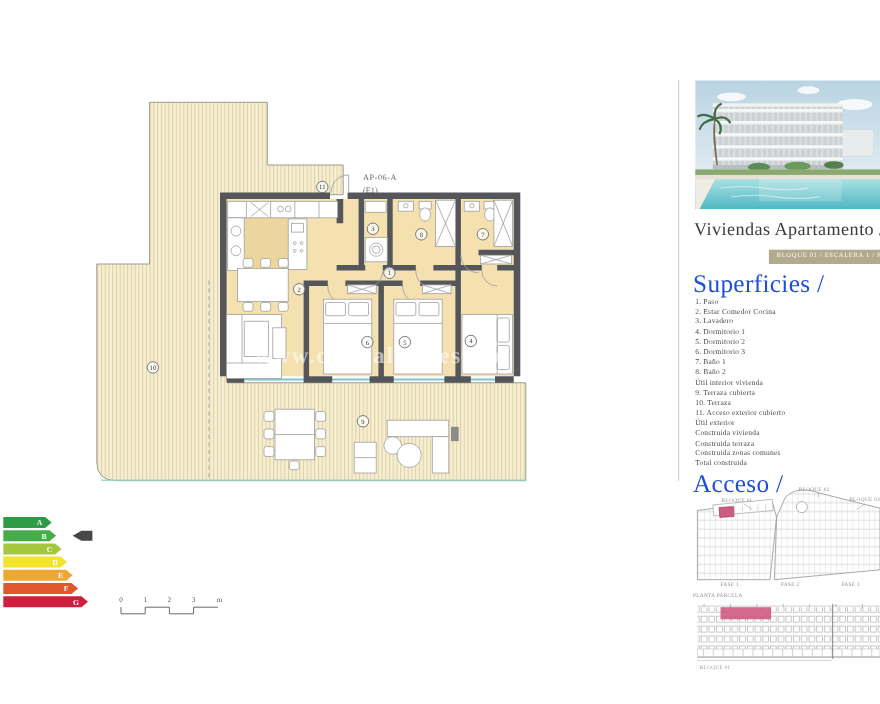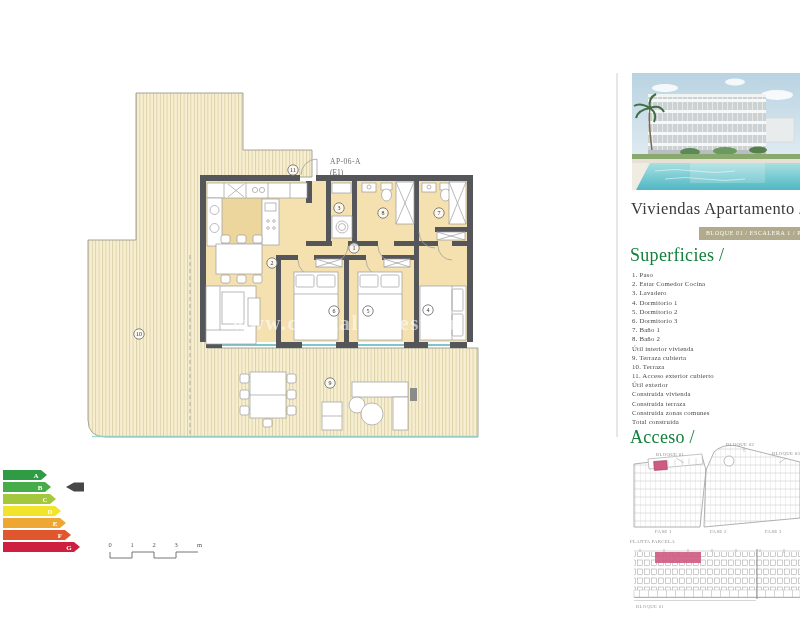--- a/index.html
+++ b/index.html
@@ -4,21 +4,21 @@
 <style>
   html,body{margin:0;padding:0;}
   body{width:800px;height:640px;position:relative;overflow:hidden;background:#ffffff;
        font-family:"Liberation Serif",serif;}
   svg text{font-family:"Liberation Serif",serif;}
   .overlay{position:absolute;color:#3b3b3b;}
   .title{left:631px;top:199px;font-size:16.5px;letter-spacing:.4px;white-space:nowrap;}
   .badge{left:699px;top:227px;width:101px;height:13px;background:#b2aa8c;color:#fdfdf8;
          font-family:"Liberation Serif",serif;font-size:6px;letter-spacing:.6px;
          line-height:13px;padding-left:7px;white-space:nowrap;overflow:hidden;}
-  .h2{font-size:18px;letter-spacing:.3px;color:#15803d;white-space:nowrap;text-align:right;}
+  .h2{font-size:23px;letter-spacing:.3px;color:#1d4ed8;white-space:nowrap;text-align:right;}
   .sup-h{left:630px;top:245px;}
   .par-h{left:630px;top:427px;}
   .sup-list{left:632px;top:270px;font-size:6.8px;color:#4a4a4a;line-height:9.2px;
             letter-spacing:.2px;white-space:nowrap;}
   .sup-list div{height:9.2px;}
 </style>
 </head>
 <body>
 
 

